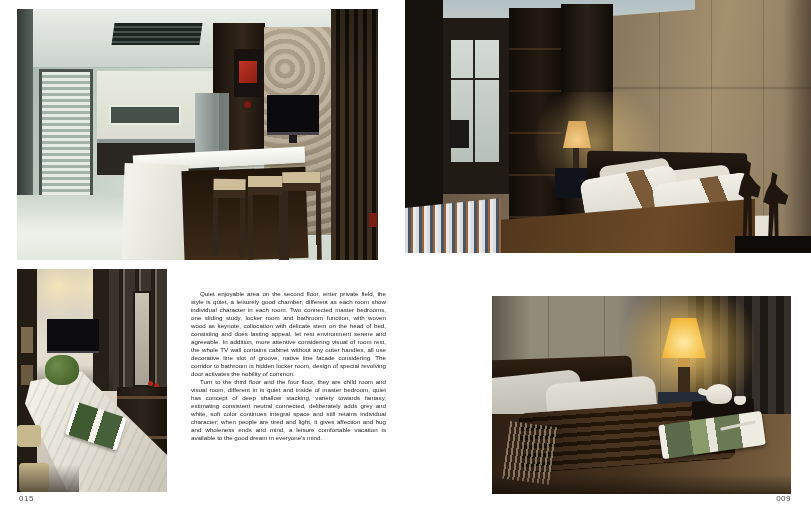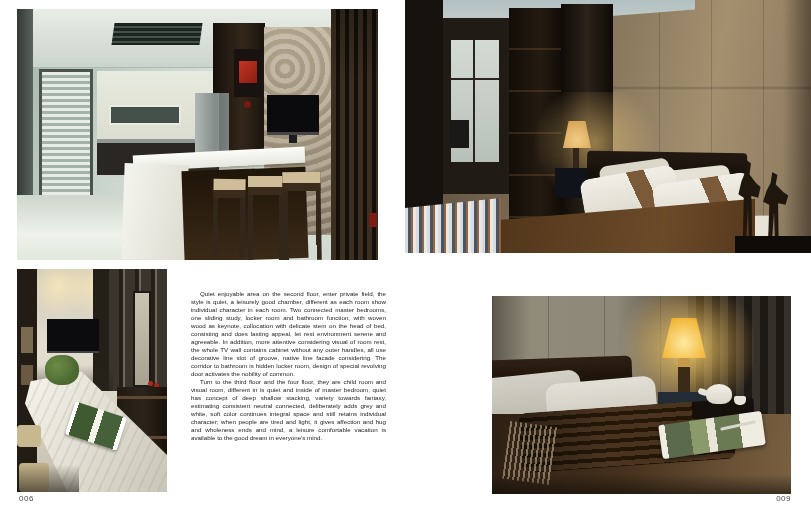--- a/index.html
+++ b/index.html
@@ -327,16 +327,16 @@
     <div class="abs br-book"></div>
     <div class="abs br-pen"></div>
     <div class="abs br-bottomdark"></div>
   </div>
 
   <div class="bodytext">
     <p>Quiet enjoyable area on the second floor, enter private field, the style is quiet, a leisurely good chamber, different as each room show individual character in each room. Two connected master bedrooms, one sliding study, locker room and bathroom function, with woven wood as keynote, collocation with delicate stem on the head of bed, consisting and does lasting appeal, let rest environment serene and agreeable. In addition, more attentive considering visual of room rest, the whole TV wall contains cabinet without any outer handles, all use decorative line slot of groove, native line facade considering. The corridor to bathroom is hidden locker room, design of special revolving door activates the nobility of common.</p>
     <p>Turn to the third floor and the four floor, they are child room and visual room, different in is quiet and inside of master bedroom, quiet has concept of deep shallow stacking, variety towards fantasy, estimating consistent neutral connected, deliberately adds grey and white, soft color continues integral space and still retains individual character; when people are tired and light, it gives affection and hug and wholeness ends and mind, a leisure comfortable vacation is available to the good dream in everyone's mind.</p>
   </div>
 
-  <div class="folio folio-left">006</div>
+  <div class="folio folio-left">015</div>
   <div class="folio folio-right">009</div>
 
 </div>
 
 </body></html>

